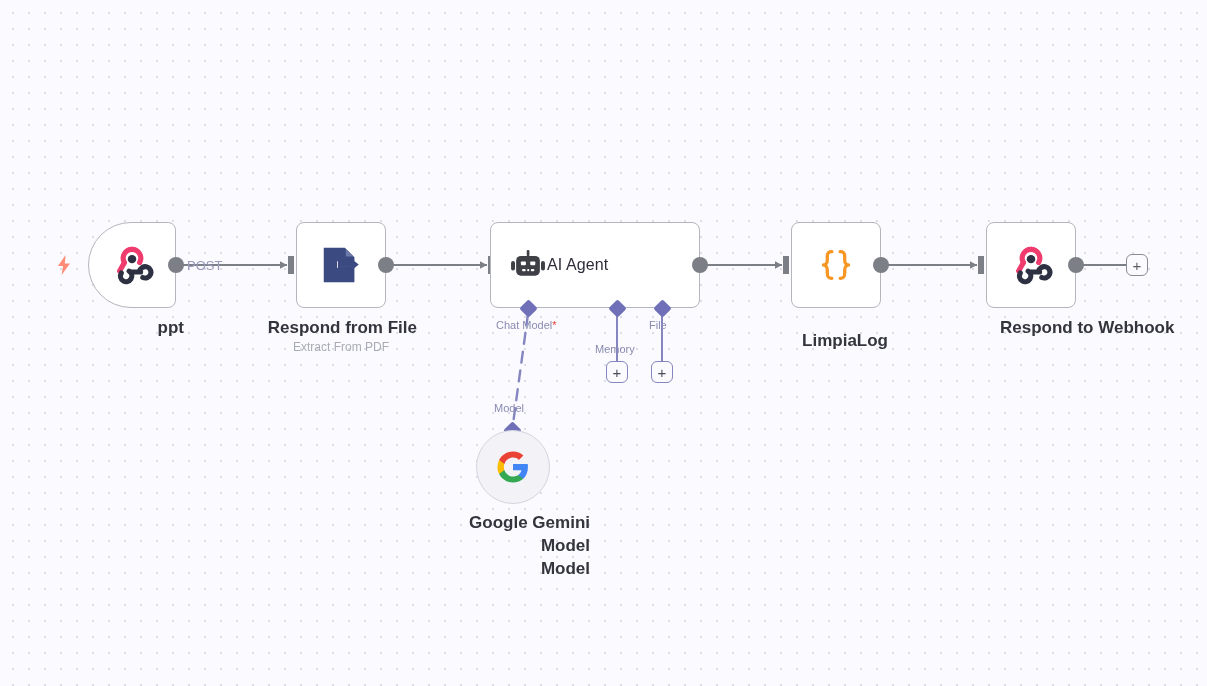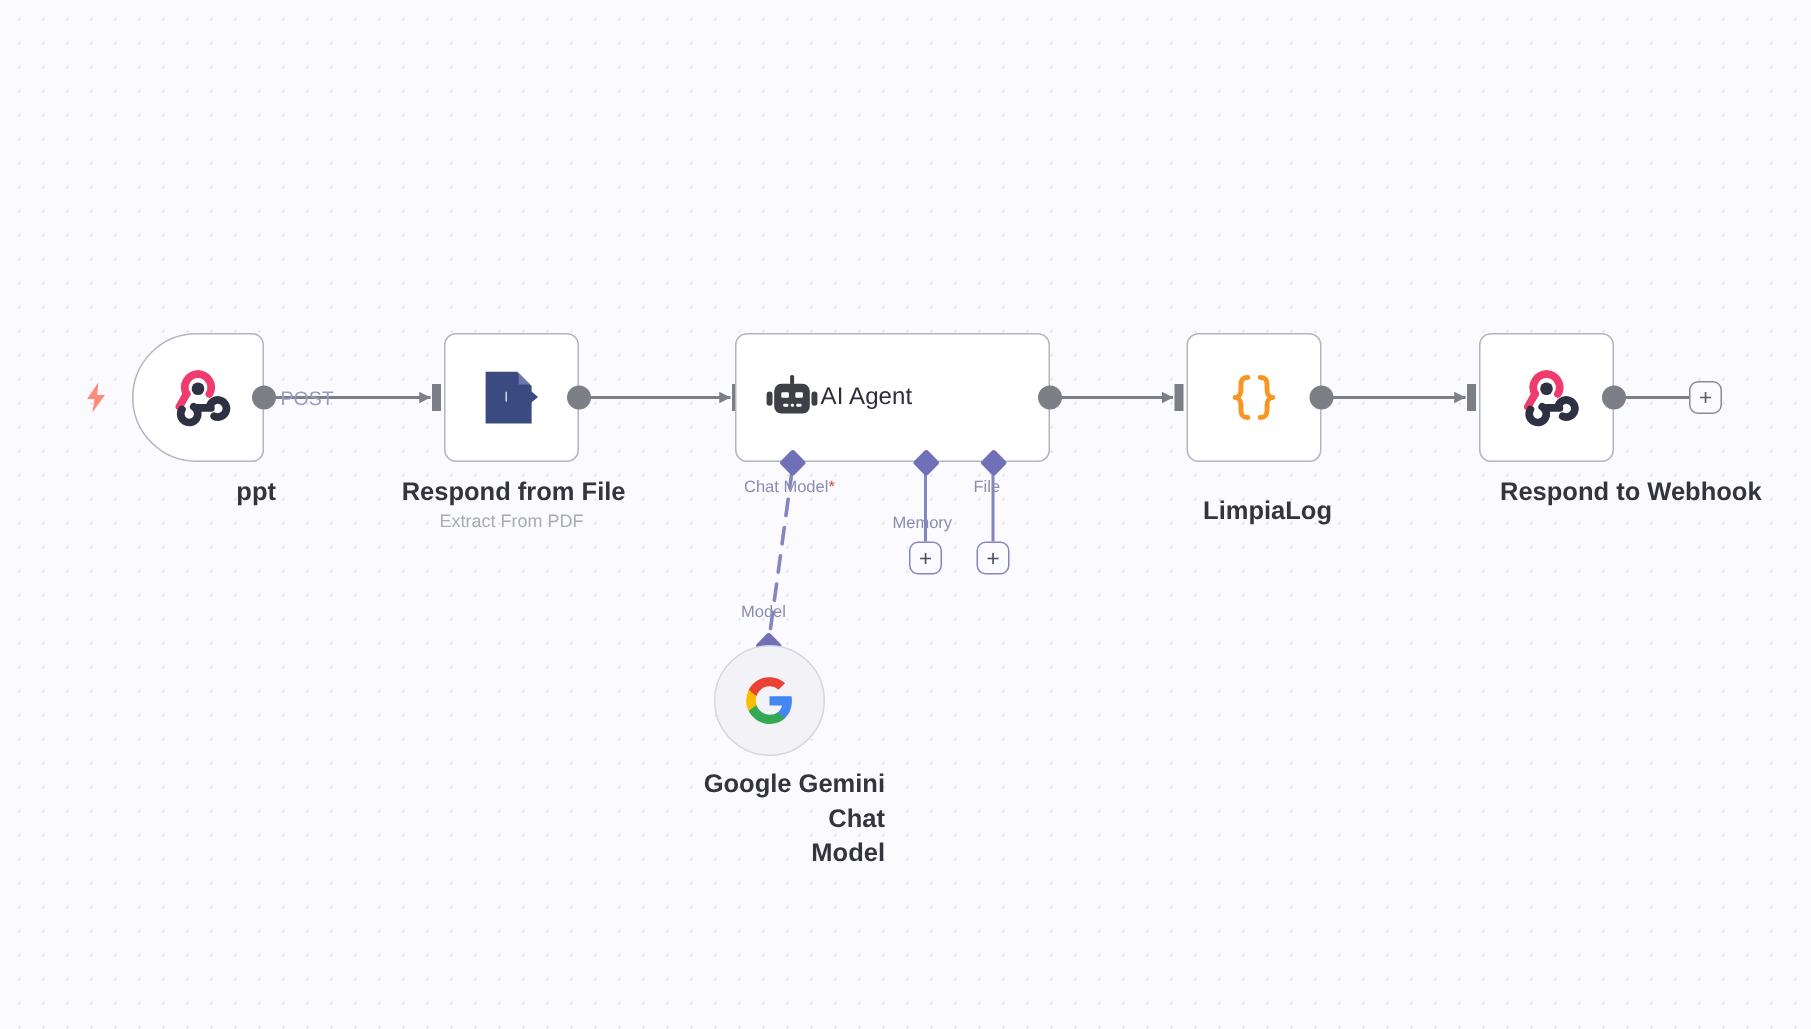--- a/index.html
+++ b/index.html
@@ -253,21 +253,21 @@
     <span style="font-size:0;">
       <svg width="34" height="34" viewBox="0 0 48 48" xmlns="http://www.w3.org/2000/svg">
         <path fill="#4285F4" d="M45.1 24.5c0-1.6-.14-3.14-.4-4.6H24v8.7h11.8c-.5 2.74-2.05 5.06-4.37 6.62v5.5h7.08c4.14-3.82 6.53-9.45 6.53-16.22z"></path>
         <path fill="#34A853" d="M24 46c5.9 0 10.86-1.96 14.48-5.3l-7.08-5.5c-1.96 1.32-4.48 2.1-7.4 2.1-5.69 0-10.51-3.84-12.23-9.01H4.46v5.68C8.06 41.1 15.44 46 24 46z"></path>
         <path fill="#FBBC05" d="M11.77 28.29A13.23 13.23 0 0 1 11.07 24c0-1.49.26-2.94.7-4.29v-5.68H4.46A21.98 21.98 0 0 0 2 24c0 3.55.85 6.91 2.46 9.97l7.31-5.68z"></path>
         <path fill="#EA4335" d="M24 10.7c3.21 0 6.09 1.1 8.36 3.27l6.27-6.27C34.85 4.18 29.89 2 24 2 15.44 2 8.06 6.9 4.46 14.03l7.31 5.68C13.49 14.54 18.31 10.7 24 10.7z"></path>
       </svg>
     </span>
   </div>
   <div class="node-label wrap" style="left:436px; top:512px; width:154px;">
-    <span>Google Gemini Chat</span><br><span>Model</span>
+    <span>Google Gemini Model</span><br><span>Model</span>
   </div>
 
   <div class="node" style="left:791px; top:222px; width:90px; height:86px;">
     <span style="font-size:0;">
       <svg width="44" height="44" viewBox="0 0 48 48" xmlns="http://www.w3.org/2000/svg">
         <path d="M19.5 9.5 c-4.4 0 -5 2.2 -5 5.4 v3.6 c0 3.4 -2 5.5 -4.2 5.5 c2.2 0 4.2 2.1 4.2 5.5 v3.6 c0 3.2 .6 5.4 5 5.4" fill="none" stroke="#f79622" stroke-width="3.6" stroke-linecap="round" stroke-linejoin="round"></path>
         <path d="M28.5 9.5 c4.4 0 5 2.2 5 5.4 v3.6 c0 3.4 2 5.5 4.2 5.5 c-2.2 0 -4.2 2.1 -4.2 5.5 v3.6 c0 3.2 -.6 5.4 -5 5.4" fill="none" stroke="#f79622" stroke-width="3.6" stroke-linecap="round" stroke-linejoin="round"></path>
       </svg>
     </span>
   </div>

